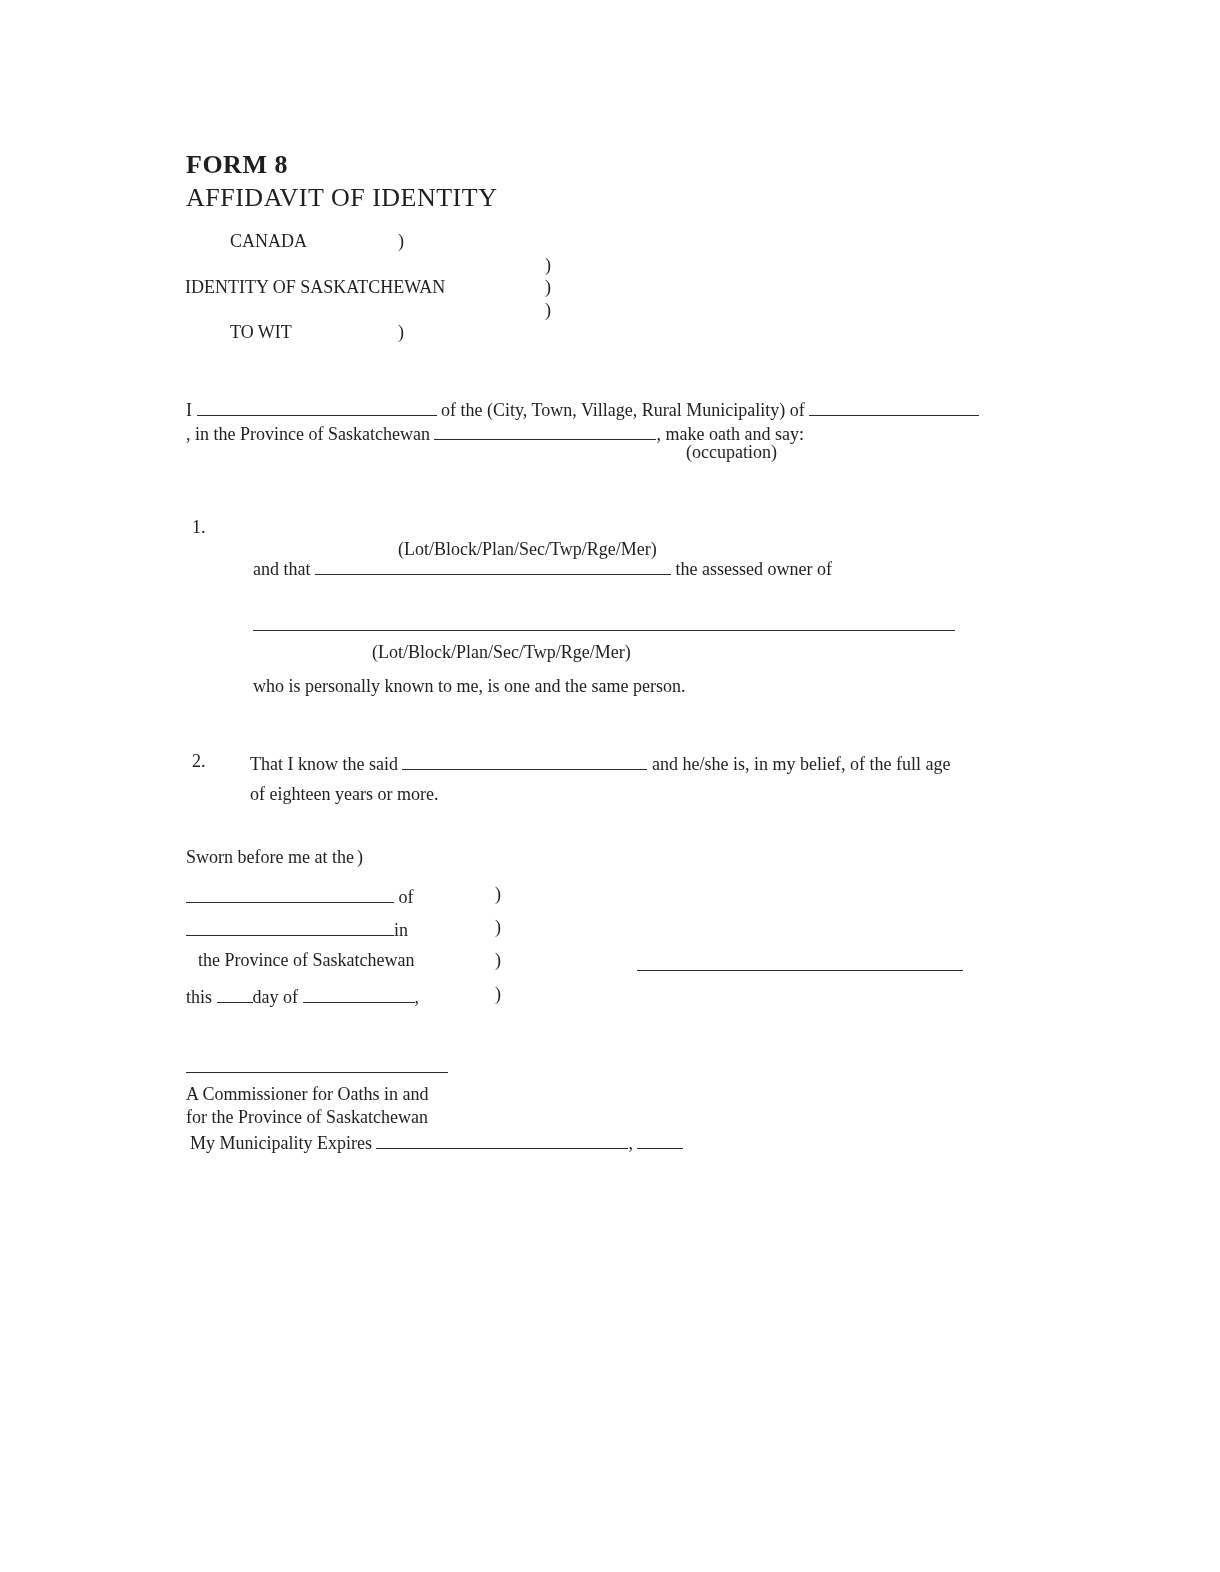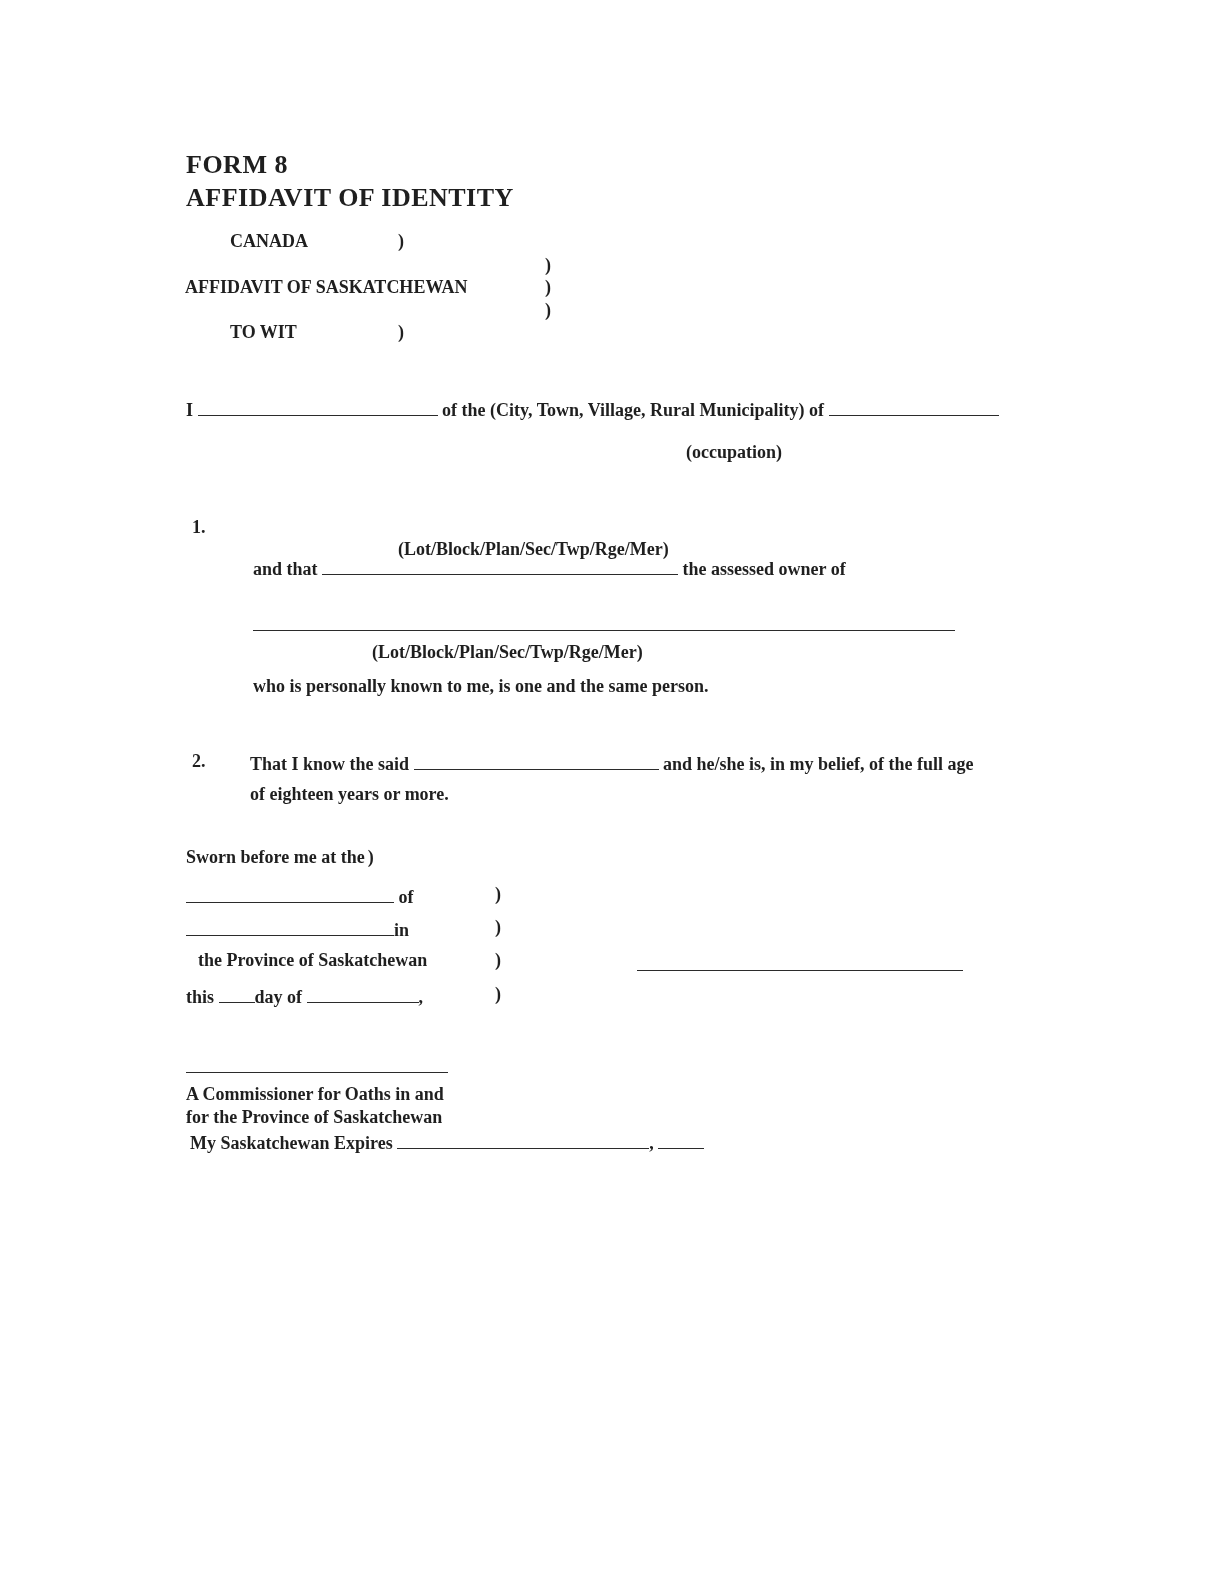--- a/index.html
+++ b/index.html
@@ -6,21 +6,21 @@
   .page {
     position: relative;
     width: 1000px;
     height: 1572px;
     background: #ffffff;
     font-family: "Liberation Serif", "DejaVu Serif", serif;
     font-size: 18px;
     color: #1f1f1f;
     overflow: hidden;
   }
-  .line { position: absolute; white-space: nowrap; font-weight: bold; }
+  .line { position: absolute; white-space: nowrap; }
   .title { font-weight: bold; font-size: 26px; letter-spacing: 0.5px; }
   .subtitle { font-size: 26px; letter-spacing: 0.5px; }
   .blank {
     display: inline-block;
     border-bottom: 1.6px solid #2b2b2b;
     height: 1em;
     vertical-align: baseline;
   }
   .rule { position: absolute; border-bottom: 1.6px solid #2b2b2b; height: 18px; }
   .bracket { display: inline-block; }
@@ -31,29 +31,32 @@
 
 <div class="page">
 
   <div class="line title" style="left:186px; top:150px;">FORM 8</div>
   <div class="line subtitle" style="left:186px; top:183px;">AFFIDAVIT OF IDENTITY</div>
 
   <div class="line" style="left:230px; top:231px;">CANADA</div>
   <div class="line" style="left:398px; top:231px;">)</div>
 
   <div class="line" style="left:545px; top:255px;">)</div>
-  <div class="line" style="left:185px; top:277px;">AFFIDAVIT OF SASKATCHEWAN</div>
+  <div class="line" style="left:185px; top:277px;">IDENTITY OF SASKATCHEWAN</div>
   <div class="line" style="left:545px; top:277px;">)</div>
   <div class="line" style="left:545px; top:300px;">)</div>
 
   <div class="line" style="left:230px; top:322px;">TO WIT</div>
   <div class="line" style="left:398px; top:322px;">)</div>
 
   <div class="line" style="left:186px; top:397px;">
     <span>I </span><span class="blank" style="width:240px;"></span><span> of the (City, Town, Village, Rural Municipality) of </span><span class="blank" style="width:170px;"></span>
+  </div>
+  <div class="line" style="left:186px; top:421px;">
+    <span>,  in the Province of Saskatchewan </span><span class="blank" style="width:222px;"></span><span>, make oath and say:</span>
   </div>
   <div class="line" style="left:686px; top:442px;">(occupation)</div>
 
   <div class="line" style="left:192px; top:517px;">1.</div>
   <div class="line" style="left:398px; top:539px;">(Lot/Block/Plan/Sec/Twp/Rge/Mer)</div>
   <div class="line" style="left:253px; top:556px;">
     <span>and that  </span><span class="blank" style="width:356px;"></span><span> the assessed owner of</span>
   </div>
   <div class="rule" style="left:253px; top:612px; width:702px;"></div>
   <div class="line" style="left:372px; top:642px;">(Lot/Block/Plan/Sec/Twp/Rge/Mer)</div>
@@ -85,16 +88,16 @@
 
   <div class="line" style="left:186px; top:984px;">
     <span>this </span><span class="blank" style="width:36px;"></span><span>day of </span><span class="blank" style="width:112px;"></span><span>,</span>
   </div>
   <div class="line" style="left:495px; top:984px;">)</div>
 
   <div class="rule" style="left:186px; top:1054px; width:262px;"></div>
   <div class="line" style="left:186px; top:1084px;">A Commissioner for Oaths in and</div>
   <div class="line" style="left:186px; top:1107px;">for the Province of Saskatchewan</div>
   <div class="line" style="left:190px; top:1130px;">
-    <span>My Saskatchewan Expires </span><span class="blank" style="width:252px;"></span><span>, </span><span class="blank" style="width:46px;"></span>
+    <span>My Municipality Expires </span><span class="blank" style="width:252px;"></span><span>, </span><span class="blank" style="width:46px;"></span>
   </div>
 
 </div>
 
 </body></html>

